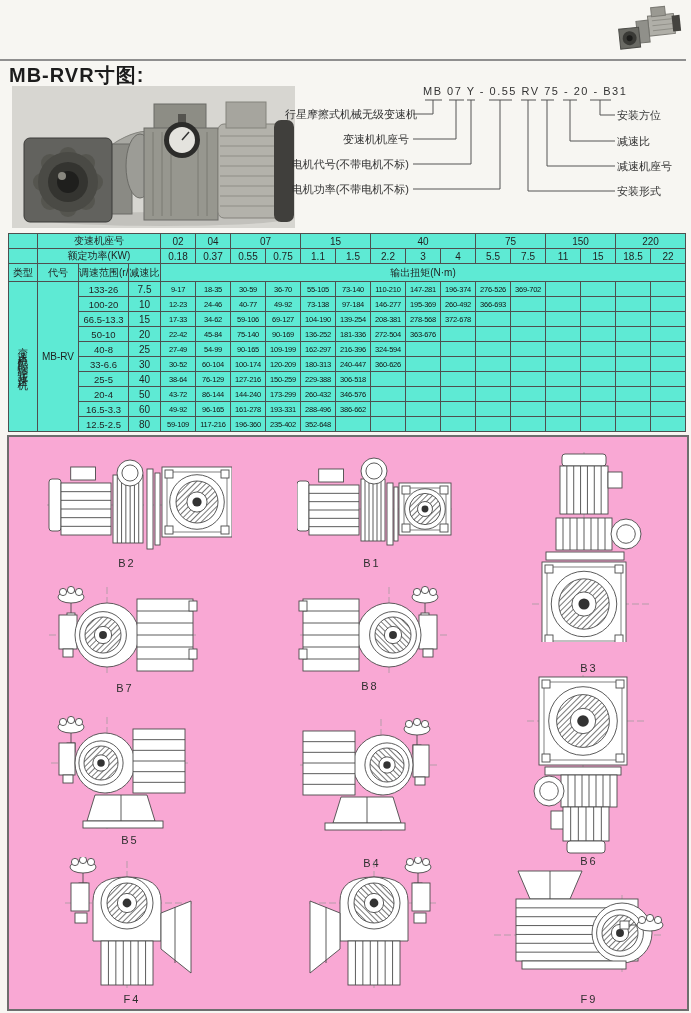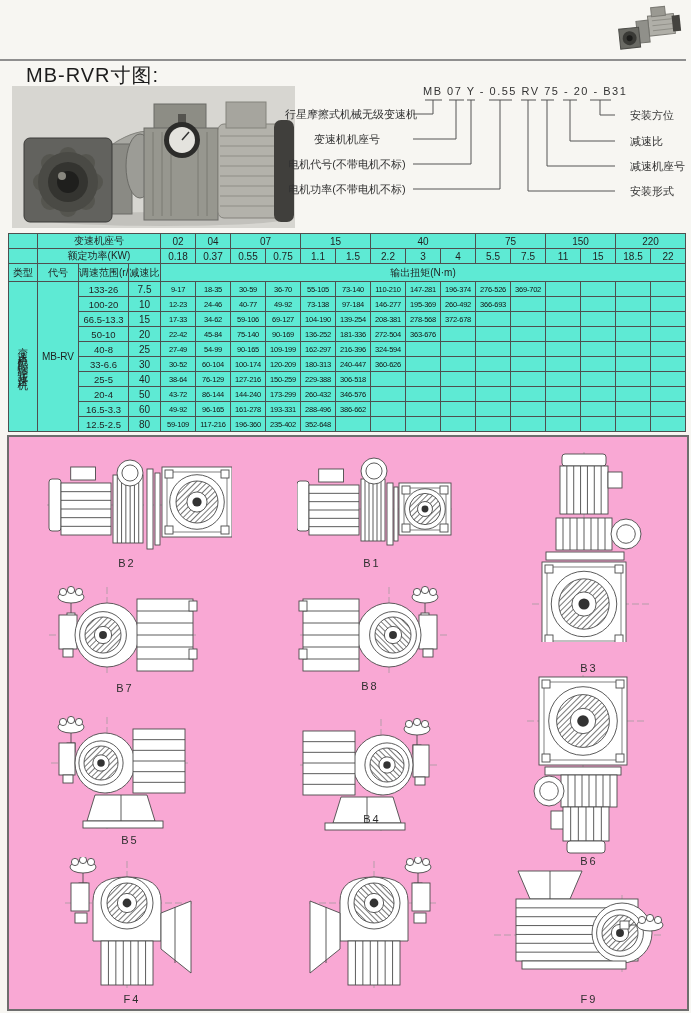--- a/index.html
+++ b/index.html
@@ -1,29 +1,29 @@
 <!DOCTYPE html>
 <html><head>
 <meta charset="utf-8">
 <style>
   html,body{margin:0;padding:0}
   body{position:relative;width:691px;height:1013px;background:#f7f6f2;
        font-family:"Liberation Sans","DejaVu Sans",sans-serif;color:#222;overflow:hidden}
   #divider{position:absolute;left:0;top:59px;width:686px;height:2px;background:#8f8f8f}
-  #page-title{position:absolute;left:26px;top:62px;font-size:20px;font-weight:normal;
+  #page-title{position:absolute;left:9px;top:62px;font-size:20px;font-weight:bold;
               letter-spacing:1px;color:#1c1c1c}
   #photo-wrap{position:absolute;left:12px;top:86px}
   #thumb-wrap{position:absolute;left:615px;top:4px}
   
   #code-diagram{position:absolute;left:285px;top:85px;width:400px;height:125px;font-size:11px}
   #code-diagram .code{position:absolute;left:138px;top:0;letter-spacing:1.5px;
                       white-space:nowrap;color:#333}
   #code-diagram .lab{position:absolute;height:14px;line-height:14px;color:#333;white-space:nowrap}
-  #code-diagram .lab.left{left:0;width:124px;text-align:center}
-  #code-diagram .lab.right{left:345px;text-align:right}
+  #code-diagram .lab.left{left:0;width:124px;text-align:right}
+  #code-diagram .lab.right{left:332px;text-align:right}
   
   #spec-table{border-collapse:collapse;table-layout:fixed;position:absolute;left:8px;top:233px;
               width:677px;background:#5eead4}
   #spec-table td{border:1px solid #4f4f4f;text-align:center;vertical-align:middle;
                  padding:0;overflow:hidden;white-space:nowrap;font-size:10px;height:14px;color:#1f1f1f}
   #spec-table tr.h3 td{height:17px}
   #spec-table td.torq{font-size:7.5px;letter-spacing:-0.2px;color:#111}
   #spec-table td.range{font-size:9.5px}
   #spec-table td.vtype{vertical-align:middle}
   #spec-table .vtxt{writing-mode:vertical-rl;text-orientation:upright;font-size:10.5px;
@@ -597,21 +597,21 @@
           <line x1="82" y1="24.666666666666664" x2="134" y2="24.666666666666664" stroke="#4a4a4a" stroke-width="0.9"></line>
           <line x1="82" y1="35.33333333333333" x2="134" y2="35.33333333333333" stroke="#4a4a4a" stroke-width="0.9"></line>
           <line x1="82" y1="46" x2="134" y2="46" stroke="#4a4a4a" stroke-width="0.9"></line>
           <line x1="82" y1="56.666666666666664" x2="134" y2="56.666666666666664" stroke="#4a4a4a" stroke-width="0.9"></line>
           <line x1="82" y1="67.33333333333334" x2="134" y2="67.33333333333334" stroke="#4a4a4a" stroke-width="0.9"></line>
           <path d="M44,80 L36,106 L104,106 L96,80 Z" fill="#fff" stroke="#4a4a4a" stroke-width="0.9"></path>
           <line x1="70" y1="80" x2="70" y2="106" stroke="#4a4a4a" stroke-width="0.9"></line>
           <rect x="32" y="106" width="80" height="7" rx="0" fill="#fff" stroke="#4a4a4a" stroke-width="0.9"></rect>
         </g>
       </svg></div>
-    <div class="figlabel" style="left: 363px; top: 376px;">B4</div>
+    <div class="figlabel" style="left: 363px; top: 420px;">B4</div>
     <div class="fig" style="left: 518px; top: 238px;"><svg width="120" height="180" viewBox="0 0 120 180">
         <line x1="56" y1="0" x2="56" y2="180" stroke="#9a9a96" stroke-width="0.7" stroke-dasharray="7 3"></line>
         <line x1="0" y1="46" x2="120" y2="46" stroke="#9a9a96" stroke-width="0.7" stroke-dasharray="7 3"></line>
         <rect x="12" y="2" width="88" height="88" rx="0" fill="#fff" stroke="#4a4a4a" stroke-width="0.9"></rect>
         <rect x="17" y="7" width="78" height="78" fill="none" stroke="#4a4a4a" stroke-width="0.7"></rect>
         <rect x="15" y="5" width="8" height="8" rx="0" fill="#fff" stroke="#4a4a4a" stroke-width="0.9"></rect>
         <rect x="89" y="5" width="8" height="8" rx="0" fill="#fff" stroke="#4a4a4a" stroke-width="0.9"></rect>
         <rect x="15" y="79" width="8" height="8" rx="0" fill="#fff" stroke="#4a4a4a" stroke-width="0.9"></rect>
         <rect x="89" y="79" width="8" height="8" rx="0" fill="#fff" stroke="#4a4a4a" stroke-width="0.9"></rect>
         <circle cx="56" cy="46" r="34.32" fill="#fff" stroke="#4a4a4a" stroke-width="0.9"></circle>

